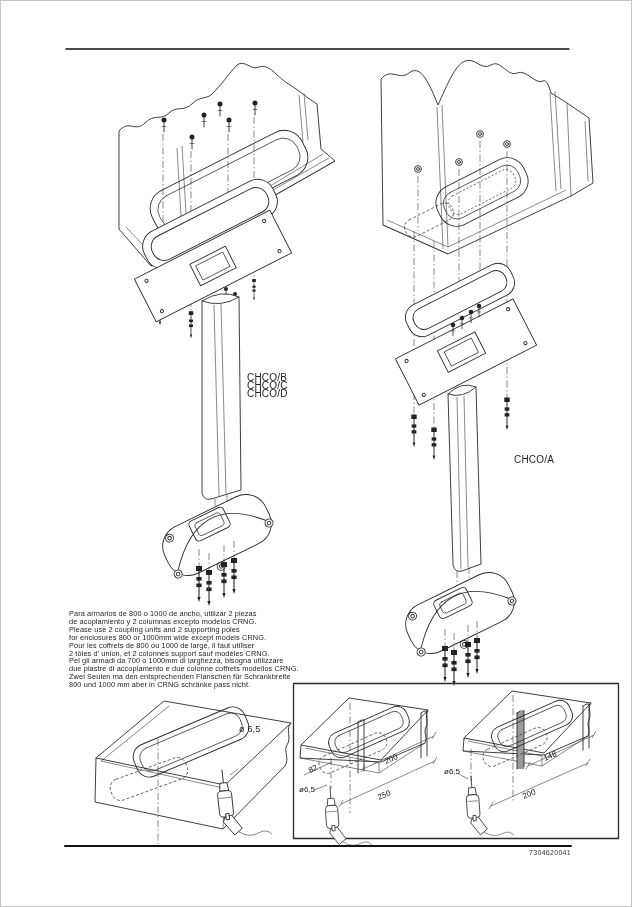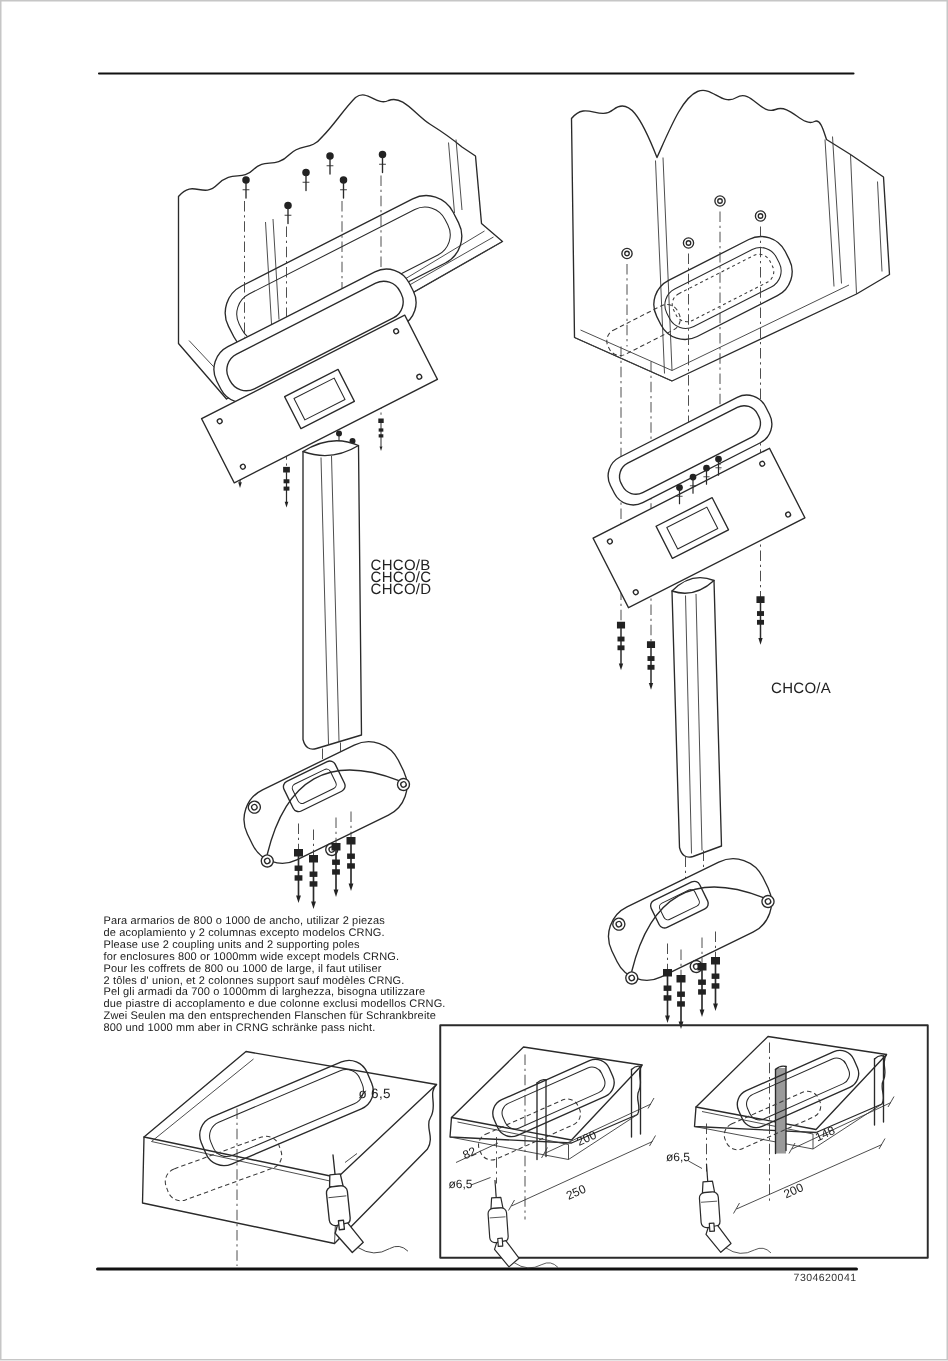--- a/index.html
+++ b/index.html
@@ -382,21 +382,21 @@
 <div class="lbl" style="left:497px;top:455px;margin-left:16px;">CHCO/A</div>
 
 <div class="instr">
   <div>Para armarios de 800 o 1000 de ancho, utilizar 2 piezas</div>
   <div>de acoplamiento y 2 columnas excepto modelos CRNG.</div>
   <div>Please use 2 coupling units and 2 supporting poles</div>
   <div>for enclosures 800 or 1000mm wide except models CRNG.</div>
   <div>Pour les coffrets de 800 ou 1000 de large, il faut utiliser</div>
   <div>2 tôles d' union, et 2 colonnes support sauf modèles CRNG.</div>
   <div>Pel gli armadi da 700 o 1000mm di larghezza, bisogna utilizzare</div>
-  <div>due piastre di accoplamento e due colonne exclusi modellos CRNG.</div>
+  <div>due piastre di accoplamento e due colonne coffrets modellos CRNG.</div>
   <div>Zwei Seulen ma den entsprechenden Flanschen für Schrankbreite</div>
   <div>800 und 1000 mm aber in CRNG schränke pass nicht.</div>
 </div>
 
 <div class="lbl" style="left:238px;top:724px;font-size:9px;">ø 6,5</div>
 
 <div class="docnum">7304620041</div>
 
 </div>
 

